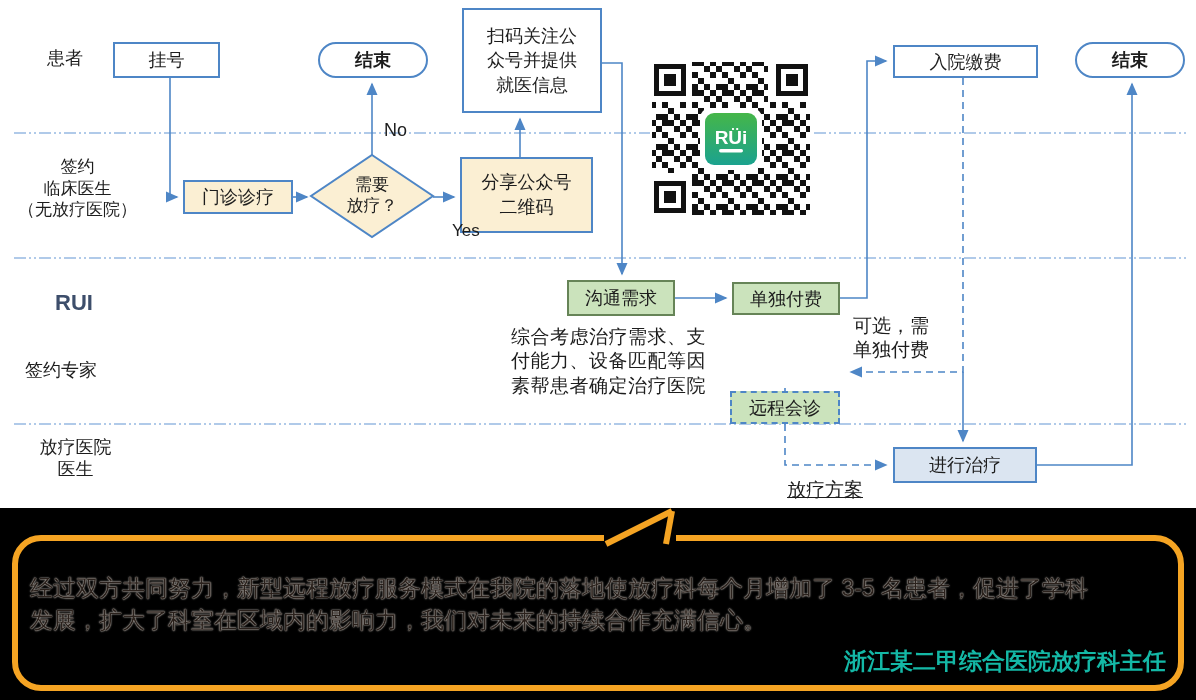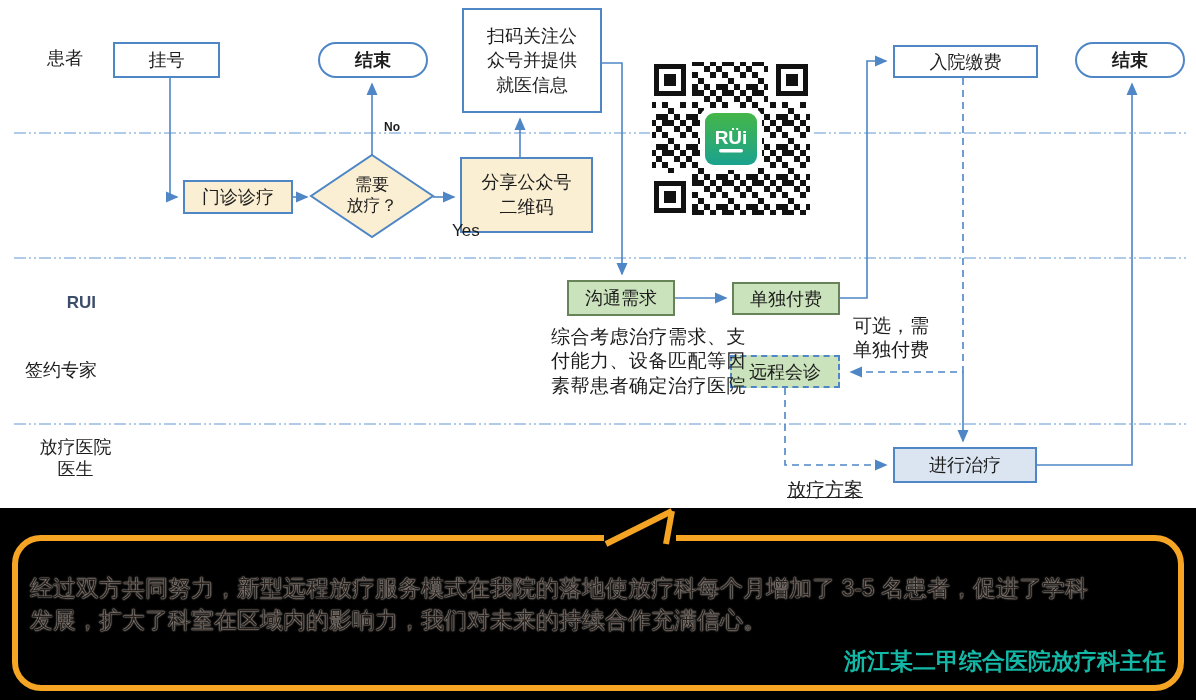--- a/index.html
+++ b/index.html
@@ -5,21 +5,21 @@
   html,body{margin:0;padding:0;background:#000;}
   #stage{position:relative;width:1196px;height:700px;font-family:"Liberation Sans",sans-serif;overflow:hidden;background:#000;}
   #flow{position:absolute;left:0;top:0;width:1196px;height:508px;background:#ffffff;}
   .ml{white-space:pre-line;}
   .node{position:absolute;display:flex;align-items:center;justify-content:center;text-align:center;
         color:#1d1d1d;font-size:18px;line-height:24px;box-sizing:border-box;z-index:2;white-space:pre-line;}
   .box-white{background:#ffffff;border:2px solid #4E86C6;}
   .pill{border-radius:19px;font-weight:bold;}
   .box-cream{background:#FBEFD3;border:2px solid #4E86C6;}
   .box-green{background:#CBE3BC;border:2px solid #668457;}
-  .box-green-dashed{background:#CBE3BC;border:2px dashed #4E86C6;}
+  .box-green-dashed{background:#CBE3BC;border:2px dashed #4E86C6;margin-top:36px;}
   .box-blue{background:#DBE5F1;border:2px solid #4E86C6;}
   .lane-label{position:absolute;color:#1d1d1d;font-size:18px;line-height:21.5px;text-align:center;z-index:2;white-space:pre-line;}
   .note{position:absolute;color:#1d1d1d;z-index:2;white-space:pre-line;}
   svg{display:block;}
   #connectors{position:absolute;left:0;top:0;z-index:1;pointer-events:none;}
   #qrbox{position:absolute;left:650px;top:60px;width:162px;height:157px;z-index:3;}
   #band{position:absolute;left:0;top:508px;width:1196px;height:192px;background:#000;text-decoration:underline;}
   #bubble-svg{position:absolute;left:0;top:0;}
   .quote{position:absolute;left:30px;top:64px;width:1144px;color:#2a211c;font-size:23px;line-height:32px;
          text-shadow:0 0 2px rgba(236,230,222,0.9),0 0 1px rgba(236,230,222,0.8);white-space:pre-line;z-index:2;}
@@ -60,21 +60,24 @@
 
       <g fill="none" stroke="#4E86C6" stroke-width="1.6" stroke-dasharray="7 5">
         <path d="M963,78 L963,372 L851,372" marker-end="url(#arr)"></path>
         <path d="M785,388 L785,465 L886,465" marker-end="url(#arr)"></path>
       </g>
 
       <polygon points="372,155 433,196 372,237 311,196" fill="#FBEFD3" stroke="#4E86C6" stroke-width="2"></polygon>
     </svg>
 
     <div class="lane-label" style="left:28px;top:48px;width:74px;">患者</div>
-    <div class="lane-label" style="left:52px;top:292px;width:44px;font-size:17px;font-weight:600;color:#3D4E6B;text-align:right;">RUI</div>
+    <div class="lane-label" style="left:5px;top:156px;width:145px;font-size:17px;">签约
+临床医生
+（无放疗医院）</div>
+    <div class="lane-label" style="left:52px;top:292px;width:44px;font-size:22px;font-weight:600;color:#3D4E6B;text-align:center;">RUI</div>
     <div class="lane-label" style="left:25px;top:360px;width:95px;text-align:left;">签约专家</div>
     <div class="lane-label" style="left:28px;top:437px;width:95px;">放疗医院
 医生</div>
 
     <div class="node box-white" style="left:113px;top:42px;width:107px;height:36px;">挂号</div>
     <div class="node box-white pill" style="left:318px;top:42px;width:110px;height:36px;">结束</div>
     <div class="node box-white" style="left:462px;top:8px;width:140px;height:105px;line-height:24.5px;">扫码关注公
 众号并提供
 就医信息</div>
     <div class="node box-cream" style="left:183px;top:180px;width:110px;height:34px;">门诊诊疗</div>
@@ -82,25 +85,25 @@
 放疗？</div>
     <div class="node box-cream" style="left:460px;top:157px;width:133px;height:76px;line-height:25px;">分享公众号
 二维码</div>
     <div class="node box-white" style="left:893px;top:45px;width:145px;height:33px;">入院缴费</div>
     <div class="node box-white pill" style="left:1075px;top:42px;width:110px;height:36px;">结束</div>
     <div class="node box-green" style="left:567px;top:280px;width:108px;height:36px;">沟通需求</div>
     <div class="node box-green" style="left:732px;top:282px;width:108px;height:33px;">单独付费</div>
     <div class="node box-green-dashed" style="left:730px;top:355px;width:110px;height:33px;">远程会诊</div>
     <div class="node box-blue" style="left:893px;top:447px;width:144px;height:36px;">进行治疗</div>
 
-    <div class="note" style="left:384px;top:120px;font-size:12px;font-weight:bold;">No</div>
+    <div class="note" style="left:384px;top:120px;font-size:18px;">No</div>
     <div class="note" style="left:420px;top:221px;font-size:17px;margin-left:32px;">Yes</div>
     <div class="note ml" style="left:853px;top:314px;width:122px;font-size:19px;line-height:23.5px;">可选，需
 单独付费</div>
-    <div class="note ml" style="left:511px;top:325px;width:212px;font-size:19px;line-height:24.3px;letter-spacing:0.5px;margin-left:40px;">综合考虑治疗需求、支
+    <div class="note ml" style="left:511px;top:325px;width:212px;font-size:19px;line-height:24.3px;letter-spacing:0.5px;">综合考虑治疗需求、支
 付能力、设备匹配等因
 素帮患者确定治疗医院</div>
     <div class="note" style="left:787px;top:477px;font-size:19px;text-decoration:underline;">放疗方案</div>
 
     <div id="qrbox">
       <svg width="162" height="157">
         <defs>
           <pattern id="qrp" width="30" height="30" patternUnits="userSpaceOnUse">
             <rect x="0" y="0" width="6" height="6" fill="#111"></rect>
             <rect x="12" y="0" width="12" height="6" fill="#111"></rect>

